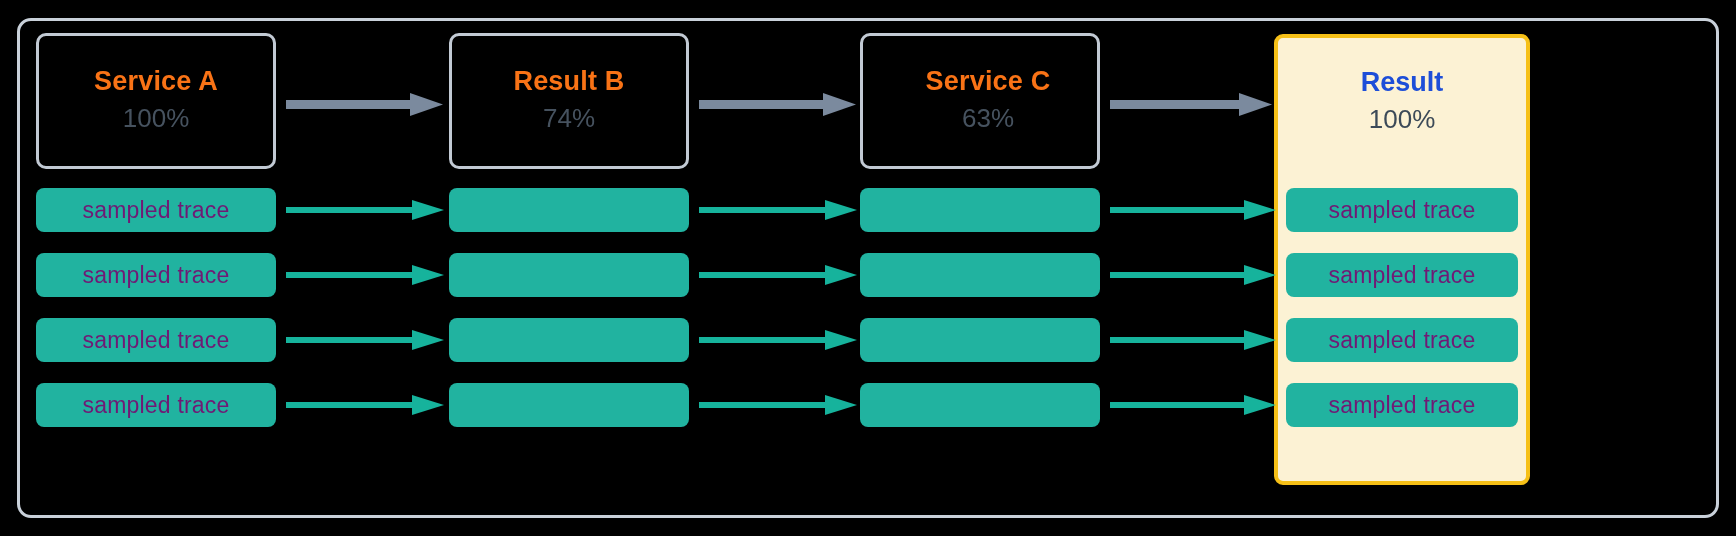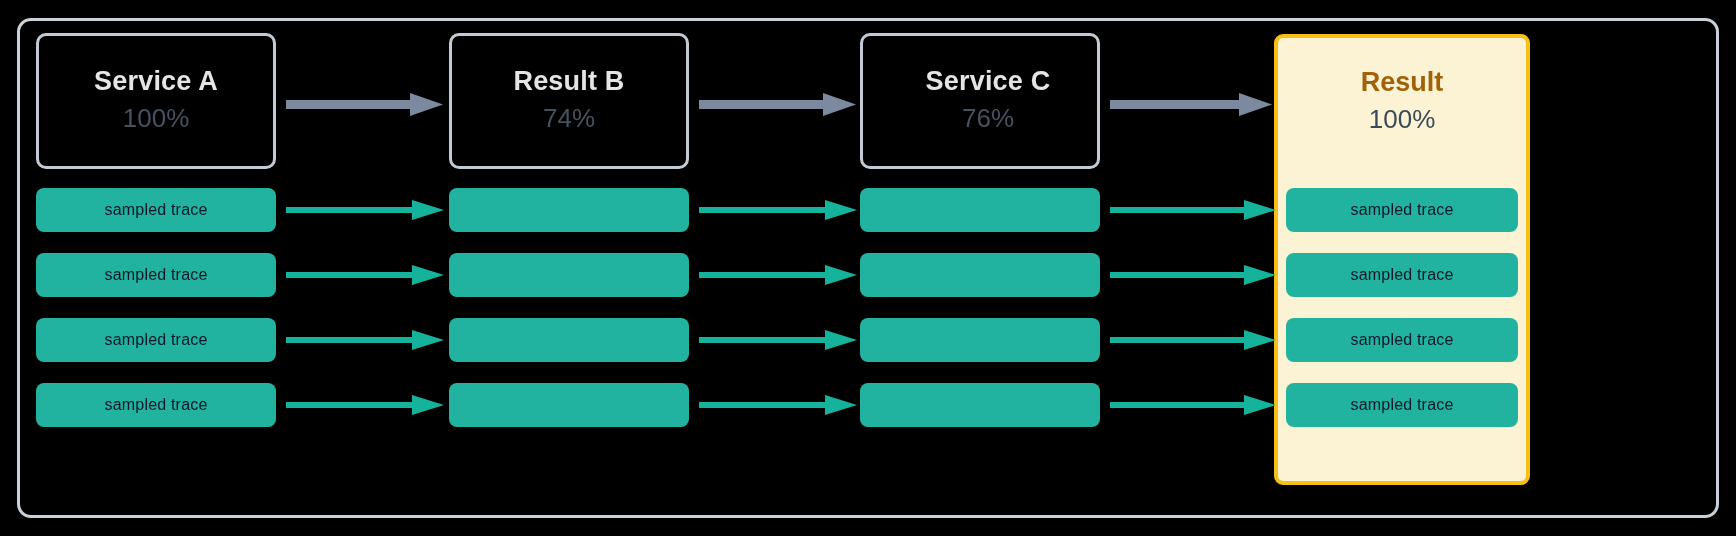--- a/index.html
+++ b/index.html
@@ -9,41 +9,41 @@
   #stage{position:relative;width:1736px;height:536px;background:#000;}
 
   
   .outer-frame{position:absolute;left:17px;top:18px;width:1702px;height:500px;
       border:3px solid #c9d1da;border-radius:14px;box-sizing:border-box;}
 
   
   .svc-box{position:absolute;top:33px;height:136px;box-sizing:border-box;
       border:3px solid #c2cad4;border-radius:10px;background:transparent;
       display:flex;flex-direction:column;align-items:center;justify-content:center;}
-  .svc-title{font-size:27px;font-weight:bold;color:#e5e5e5;line-height:1.15;
+  .svc-title{font-size:27px;font-weight:bold;color:#f97316;line-height:1.15;
       letter-spacing:.2px;}
   .svc-pct{font-size:26px;font-weight:400;color:#46525f;line-height:1.35;
       margin-top:4px;}
 
   #svcA{left:36px;width:240px;}
   #svcB{left:449px;width:240px;}
   #svcC{left:860px;width:240px;padding-left:16px;}
 
   
   .result-box{position:absolute;left:1274px;top:34px;width:256px;height:451px;
       box-sizing:border-box;background:#fcf2d4;border:4px solid #f6c017;
       border-radius:9px;}
   .result-head{position:absolute;left:0;right:0;top:28px;text-align:center;}
-  .result-title{font-size:27px;font-weight:bold;color:#a16207;line-height:1.2;}
+  .result-title{font-size:27px;font-weight:bold;color:#1d4ed8;line-height:1.2;}
   .result-pct{font-size:26px;font-weight:400;color:#3c4a58;line-height:1.35;margin-top:4px;}
 
   
   .bar{position:absolute;height:44px;border-radius:8px;background:#21b3a0;
       display:flex;align-items:center;justify-content:center;}
-  .bar-label{font-size:16px;color:#0f172a;font-weight:400;letter-spacing:.2px;}
+  .bar-label{font-size:23px;color:#701a75;font-weight:400;letter-spacing:.2px;}
 
   
   .arrow{position:absolute;display:block;}
 
   .col-a{left:36px;width:240px;}
   .col-b{left:449px;width:240px;}
   .col-c{left:860px;width:240px;}
   .col-r{left:1286px;width:232px;}
 </style>
 </head>
@@ -58,21 +58,21 @@
     <div class="svc-pct">100%</div>
   </div>
 
   <div class="svc-box" id="svcB">
     <div class="svc-title">Result B</div>
     <div class="svc-pct">74%</div>
   </div>
 
   <div class="svc-box" id="svcC">
     <div class="svc-title">Service C</div>
-    <div class="svc-pct">76%</div>
+    <div class="svc-pct">63%</div>
   </div>
 
   <div class="result-box">
     <div class="result-head">
       <div class="result-title">Result</div>
       <div class="result-pct">100%</div>
     </div>
   </div>
 
   <svg class="arrow" style="left:286px;top:90px;" width="160" height="28" viewBox="0 0 160 28">

